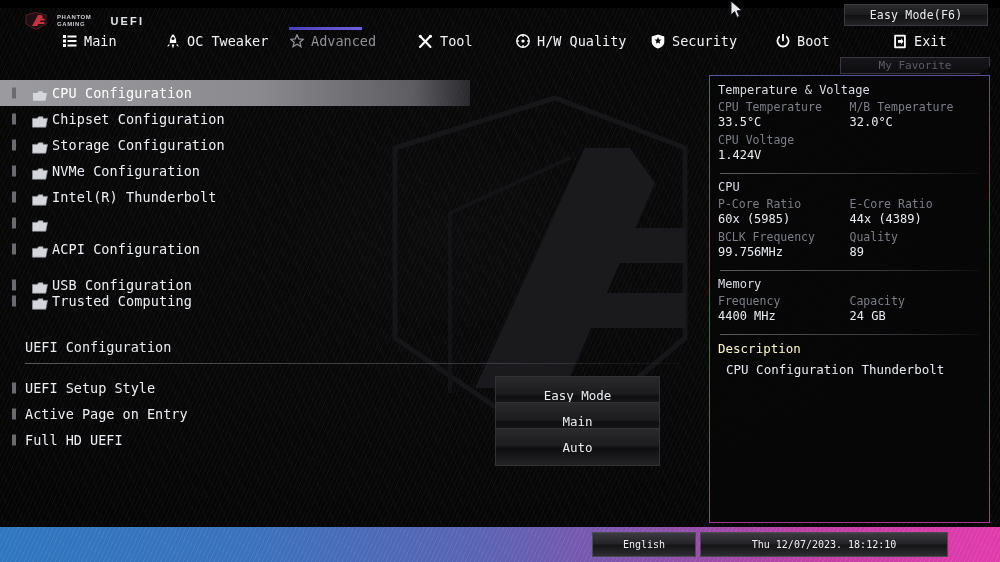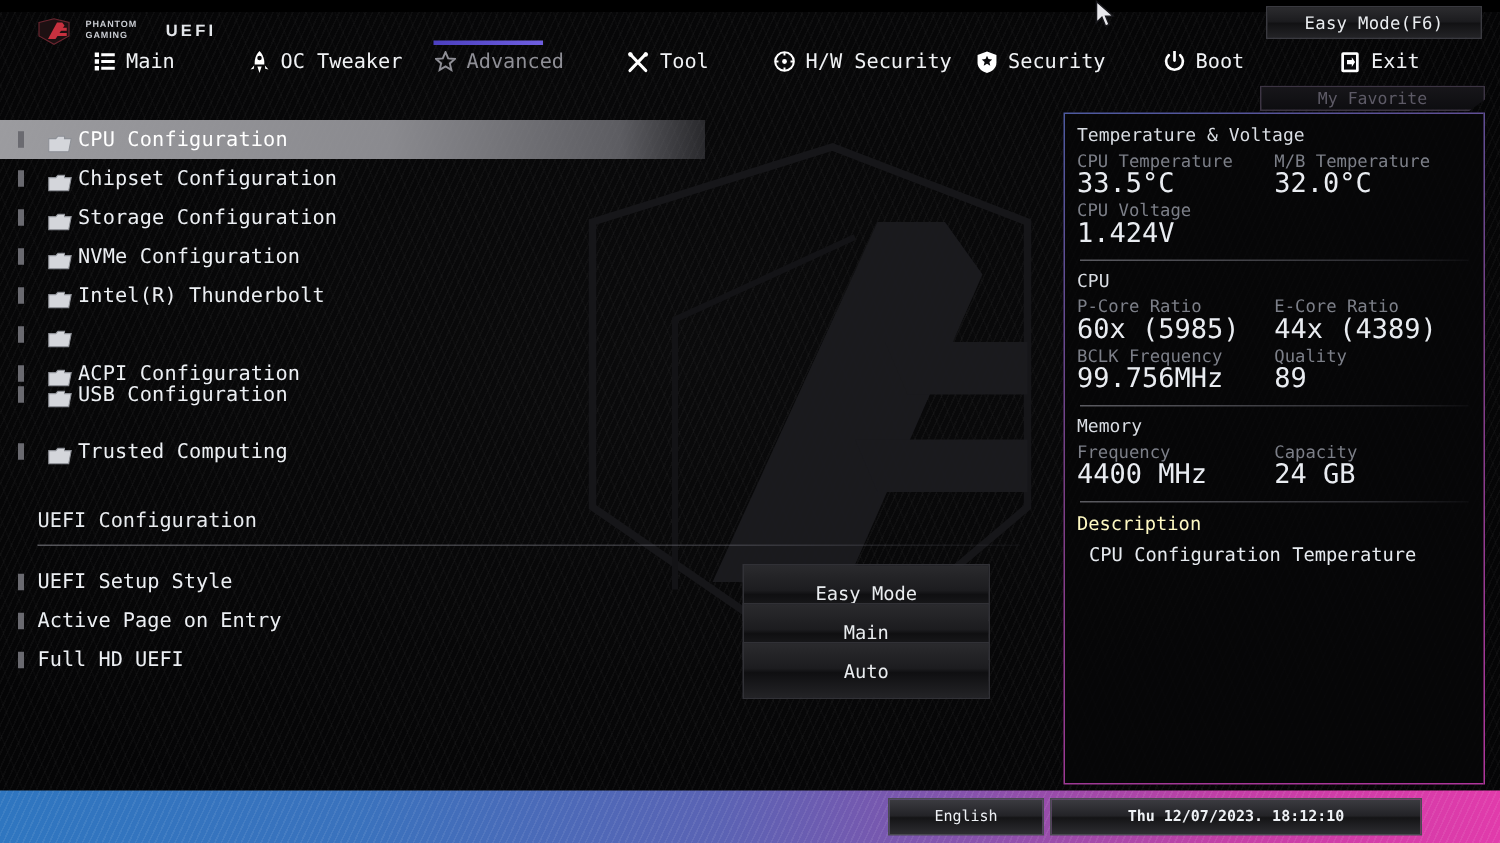--- a/index.html
+++ b/index.html
@@ -210,21 +210,21 @@
   }
   .ip-inner { position: relative; width: 100%; height: 100%; padding: 7px 8px 0 8px; }
   .ip-head {
     font-size: 12px; color: #d9dde3; margin-bottom: 3px;
   }
   .ip-grid {
     display: grid; grid-template-columns: 1fr 1fr;
     row-gap: 0px;
   }
   .ip-k { font-size: 11.5px; color: #7c7f88; line-height: 15px; }
-  .ip-v { font-size: 18px; color: #e9ecf1; line-height: 15px; margin-bottom: 3px; }
+  .ip-v { font-size: 12px; color: #e9ecf1; line-height: 15px; margin-bottom: 3px; }
   .ip-rule {
     height: 1px; margin: 7px 2px 6px 2px;
     background: linear-gradient(90deg, rgba(160,160,170,.55), rgba(120,120,132,.35) 75%, rgba(70,70,80,.10));
   }
   .ip-desc-title { font-size: 12.5px; color: #fef9c3; margin-bottom: 6px; }
   .ip-desc-body { font-size: 12.5px; color: #e6eaef; padding-left: 8px; }
 
   
   .botbar {
     position: absolute; left: 0; bottom: 0;
@@ -244,21 +244,21 @@
     position: absolute; top: 5px; height: 25px;
     background: linear-gradient(180deg,#3b3b40 0%,#232327 47%,#141416 53%,#2d2d31 100%);
     border: 1px solid #4a4a52;
     color: #eef1f5;
     font-size: 10px;
     display: flex; align-items: center; justify-content: center;
     z-index: 2;
     text-align: right;
   }
   .bot-lang { left: 592px; width: 104px; }
-  .bot-time { left: 700px; width: 248px; font-weight: bold; }
+  .bot-time { left: 700px; width: 248px; }
 
   
   .cursor { position: absolute; left: 730px; top: 0px; width: 14px; height: 20px; z-index: 40; }
 </style>
 </head>
 <body>
 
 <div id="screen">
 
   <div class="bg-hatch"></div>
@@ -356,21 +356,21 @@
             <circle cx="7" cy="7" r="6.2" fill="none" stroke="#fff" stroke-width="1.4"></circle>
             <circle cx="7" cy="7" r="1.6" fill="#fff"></circle>
             <g stroke="#fff" stroke-width="1.3">
               <path d="M7 0.8 L7 3"></path>
               <path d="M7 11 L7 13.2"></path>
               <path d="M0.8 7 L3 7"></path>
               <path d="M11 7 L13.2 7"></path>
             </g>
           </svg>
         </span>
-        <span>H/W Security</span>
+        <span>H/W Quality</span>
       </div>
       <div class="nav-item" style="left: 650px;">
         <span class="nav-ic">
           <svg width="14" height="15" viewBox="0 0 14 15">
             <path d="M7 0.4 L13.3 2.6 L13.3 7.6 C13.3 11.2 10.6 13.6 7 14.6 C3.4 13.6 0.7 11.2 0.7 7.6 L0.7 2.6 Z" fill="#fff"></path>
             <path d="M7 3.1 L8 5.4 L10.5 5.6 L8.6 7.3 L9.2 9.8 L7 8.5 L4.8 9.8 L5.4 7.3 L3.5 5.6 L6 5.4 Z" fill="#0a0a0c"></path>
           </svg>
         </span>
         <span>Security</span>
       </div>
@@ -440,21 +440,21 @@
             <path d="M0.5 2.4 L5.2 2.4 L6.6 0.8 L11 0.8 L11 2.4 L15.5 2.4 L13.8 11.2 L0.5 11.2 Z" fill="#d4d6db" stroke="#8d9096" stroke-width="0.7"></path>
           </svg></span>
       </div>
       <div class="menu-row" style="top: 164px;">
         <span class="row-marker"></span>
         <span class="folder"><svg width="16" height="12" viewBox="0 0 16 12">
             <path d="M0.5 2.4 L5.2 2.4 L6.6 0.8 L11 0.8 L11 2.4 L15.5 2.4 L13.8 11.2 L0.5 11.2 Z" fill="#d4d6db" stroke="#8d9096" stroke-width="0.7"></path>
           </svg></span>
         <span class="label">ACPI Configuration</span>
       </div>
-      <div class="menu-row" style="top: 178px;">
+      <div class="menu-row" style="top: 200px;">
         <span class="row-marker"></span>
         <span class="folder"><svg width="16" height="12" viewBox="0 0 16 12">
             <path d="M0.5 2.4 L5.2 2.4 L6.6 0.8 L11 0.8 L11 2.4 L15.5 2.4 L13.8 11.2 L0.5 11.2 Z" fill="#d4d6db" stroke="#8d9096" stroke-width="0.7"></path>
           </svg></span>
         <span class="label">USB Configuration</span>
       </div>
       <div class="menu-row" style="top: 216px;">
         <span class="row-marker"></span>
         <span class="folder"><svg width="16" height="12" viewBox="0 0 16 12">
             <path d="M0.5 2.4 L5.2 2.4 L6.6 0.8 L11 0.8 L11 2.4 L15.5 2.4 L13.8 11.2 L0.5 11.2 Z" fill="#d4d6db" stroke="#8d9096" stroke-width="0.7"></path>
@@ -531,21 +531,21 @@
             <div class="ip-k">Frequency</div>
             <div class="ip-v">4400 MHz</div>
           </div>
           <div>
             <div class="ip-k">Capacity</div>
             <div class="ip-v">24 GB</div>
           </div>
         </div>
         <div class="ip-rule"></div>
         <div class="ip-desc-title">Description</div>
-        <div class="ip-desc-body">CPU Configuration Temperature</div>
+        <div class="ip-desc-body">CPU Configuration Thunderbolt</div>
       </div>
   </div>
 
   <div class="botbar">
     <div class="bot-btn bot-lang">English</div>
     <div class="bot-btn bot-time">Thu 12/07/2023. 18:12:10</div>
   </div>
 
   <svg class="cursor" viewBox="0 0 14 20">
     <path d="M1 1 L1 15 L4.6 11.6 L7 17.4 L9.4 16.3 L7.1 10.8 L12 10.6 Z" fill="#e8e8ec" stroke="#18181c" stroke-width="1"></path>

